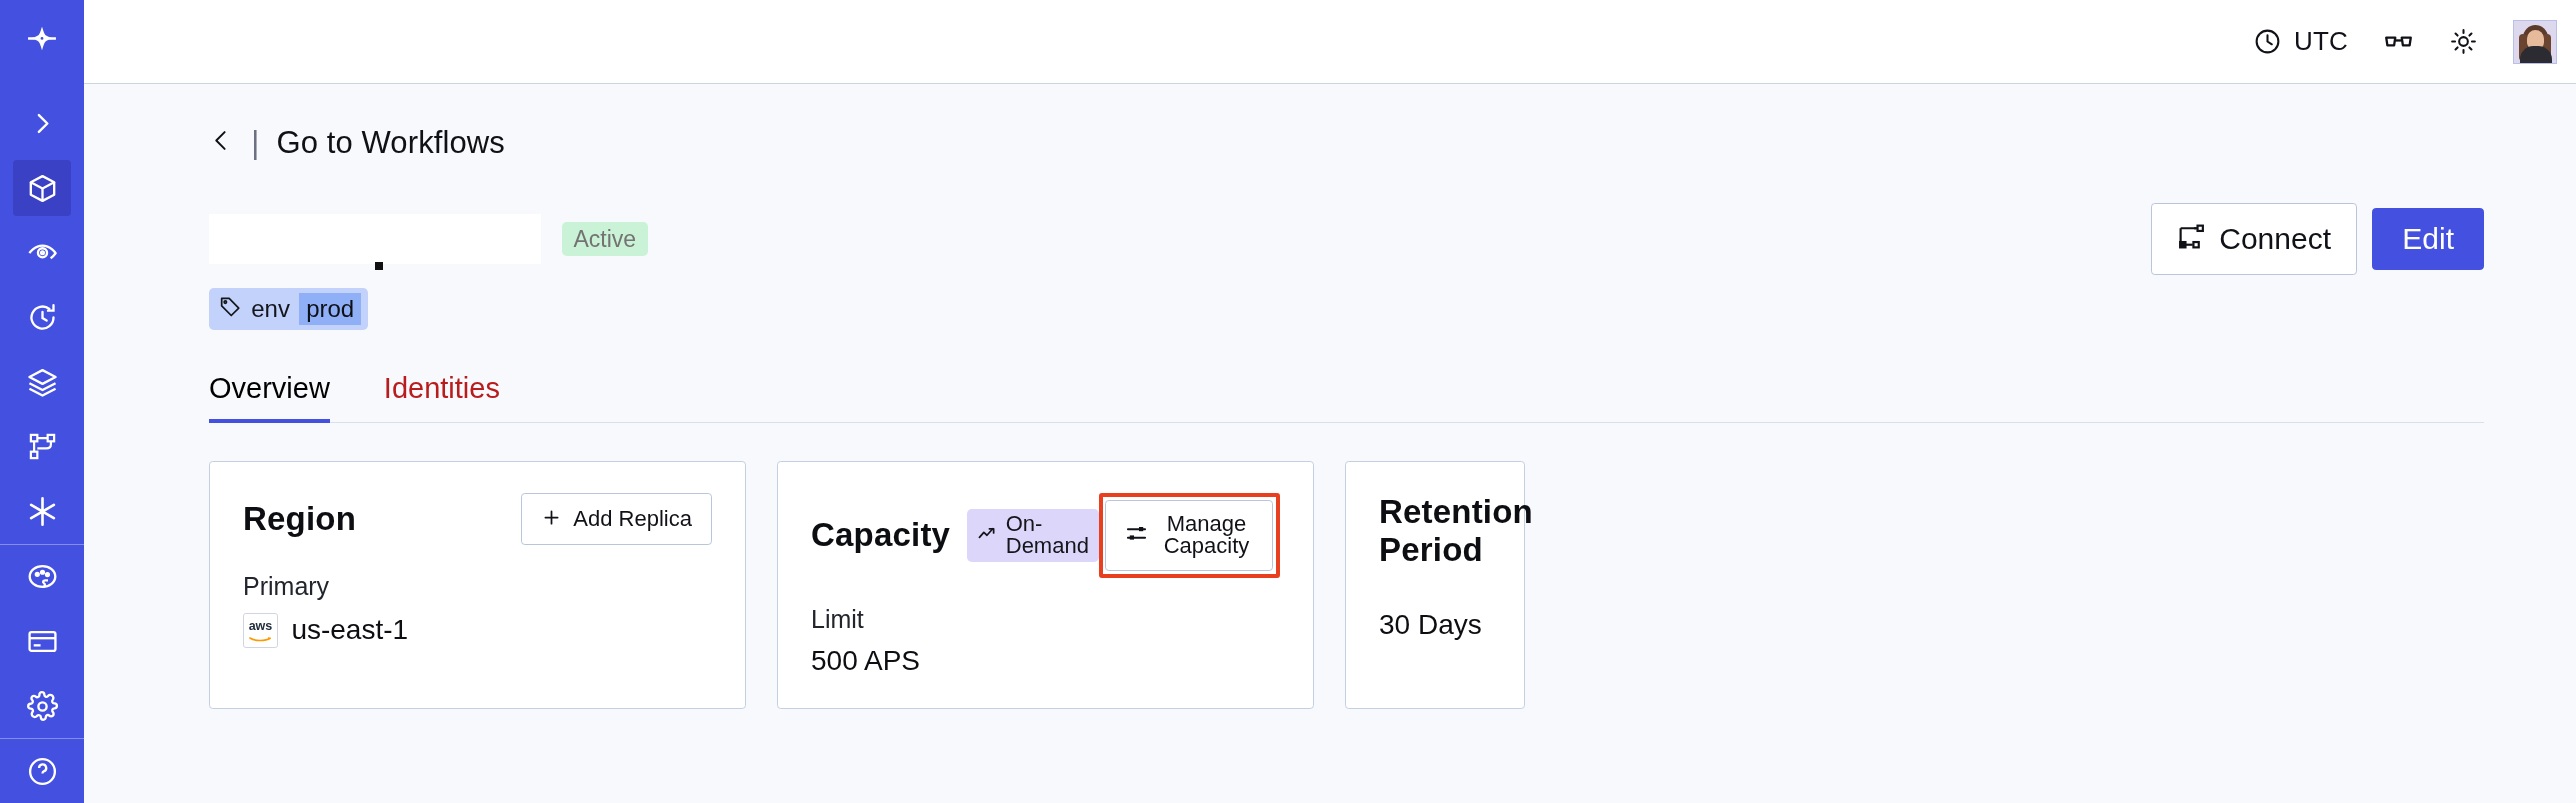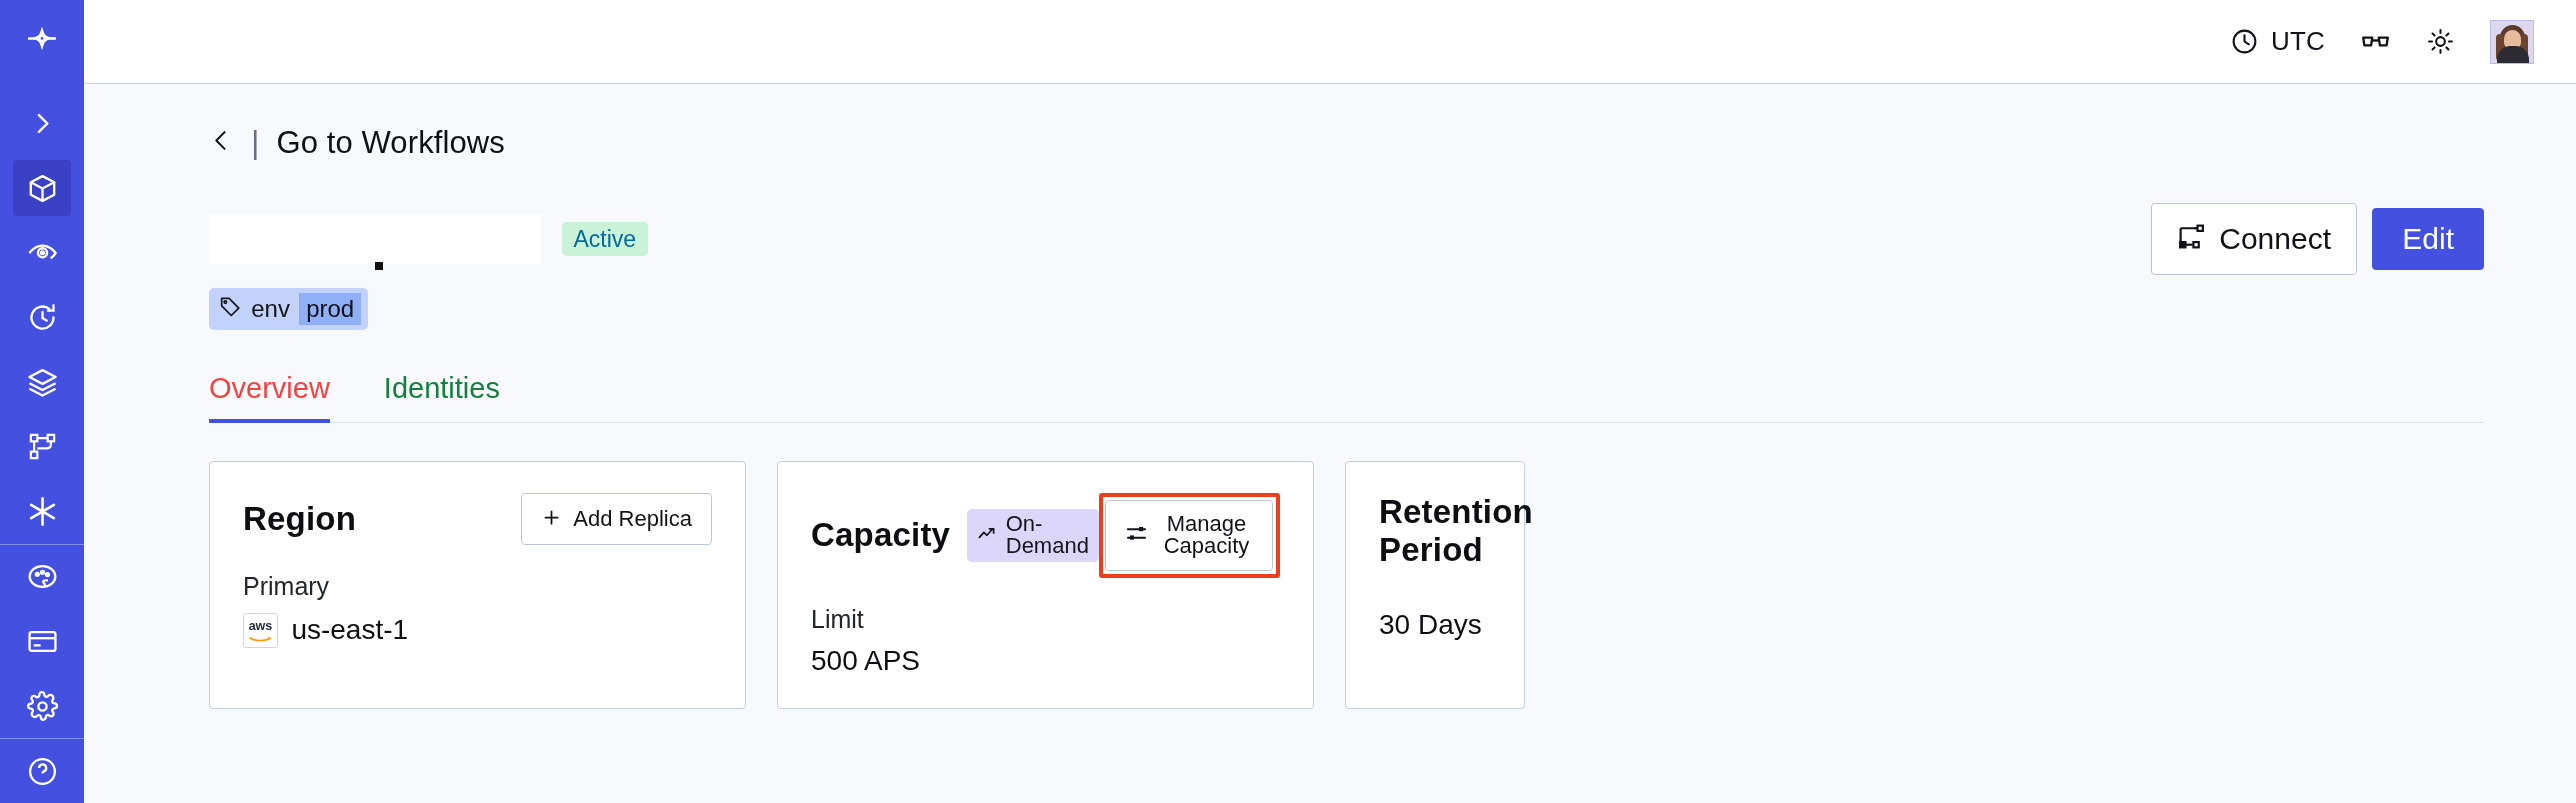--- a/index.html
+++ b/index.html
@@ -37,21 +37,21 @@
   }
 
   
   .main { flex: 1; height: 804px; display: flex; flex-direction: column; min-width: 0; }
 
   .topbar {
     height: 84px; flex: 0 0 84px;
     background: #ffffff;
     border-bottom: 1px solid #c9d4e4;
     display: flex; align-items: center; justify-content: flex-end;
-    padding-right: 42px;
+    padding-right: 19px;
   }
   .tb-group { display: flex; align-items: center; gap: 35px; }
   .tb-btn {
     display: flex; align-items: center; gap: 11.5px;
     color: #111218; font-size: 26px; letter-spacing: 0.2px;
   }
   .tb-icon { display: flex; align-items: center; justify-content: center; }
   .avatar {
     width: 44px; height: 44px;
     border: 1.9px solid #b8c0e8;
@@ -104,21 +104,21 @@
   .title-left { display: flex; align-items: center; gap: 21px; }
   .ns-title {
     width: 332px; height: 50px; background: #ffffff;
     position: relative;
   }
   .ns-title::after {
     content: ""; position: absolute; left: 166px; bottom: -5.8px;
     width: 7.7px; height: 7.7px; background: #111;
   }
   .badge-active {
-    background: #c9f2d6; color: #0369a1;
+    background: #c9f2d6; color: #737373;
     font-size: 23px; padding: 5.8px 11.5px; border-radius: 4.8px;
     line-height: 1;
   }
   .title-right { display: flex; align-items: center; gap: 15.3px; }
   .btn {
     display: inline-flex; align-items: center; gap: 13.4px;
     font-size: 30px; line-height: 1;
     border-radius: 3.8px; cursor: pointer;
     background: #fff; color: #111218;
     border: 1px solid #b9c6da;
@@ -143,24 +143,24 @@
   }
 
   
   .tabs {
     display: flex; align-items: flex-end; gap: 0;
     border-bottom: 1px solid #d8e0ec;
     margin-top: 42px;
   }
   .tab {
     font-size: 29px; padding: 0 25px 17.3px 25px;
-    color: #15803d; cursor: pointer; position: relative;
+    color: #b91c1c; cursor: pointer; position: relative;
   }
   .tab:first-child { padding-left: 0; padding-right: 29px; }
-  .tab.active { color: #ef4444; }
+  .tab.active { color: #000000; }
   .tab.active::after {
     content: ""; position: absolute; left: 0; right: 29px; bottom: -1px;
     height: 3.8px; background: #4450e0;
   }
 
   
   .cards {
     display: flex; gap: 31px; margin-top: 38px; align-items: stretch;
   }
   .card {

